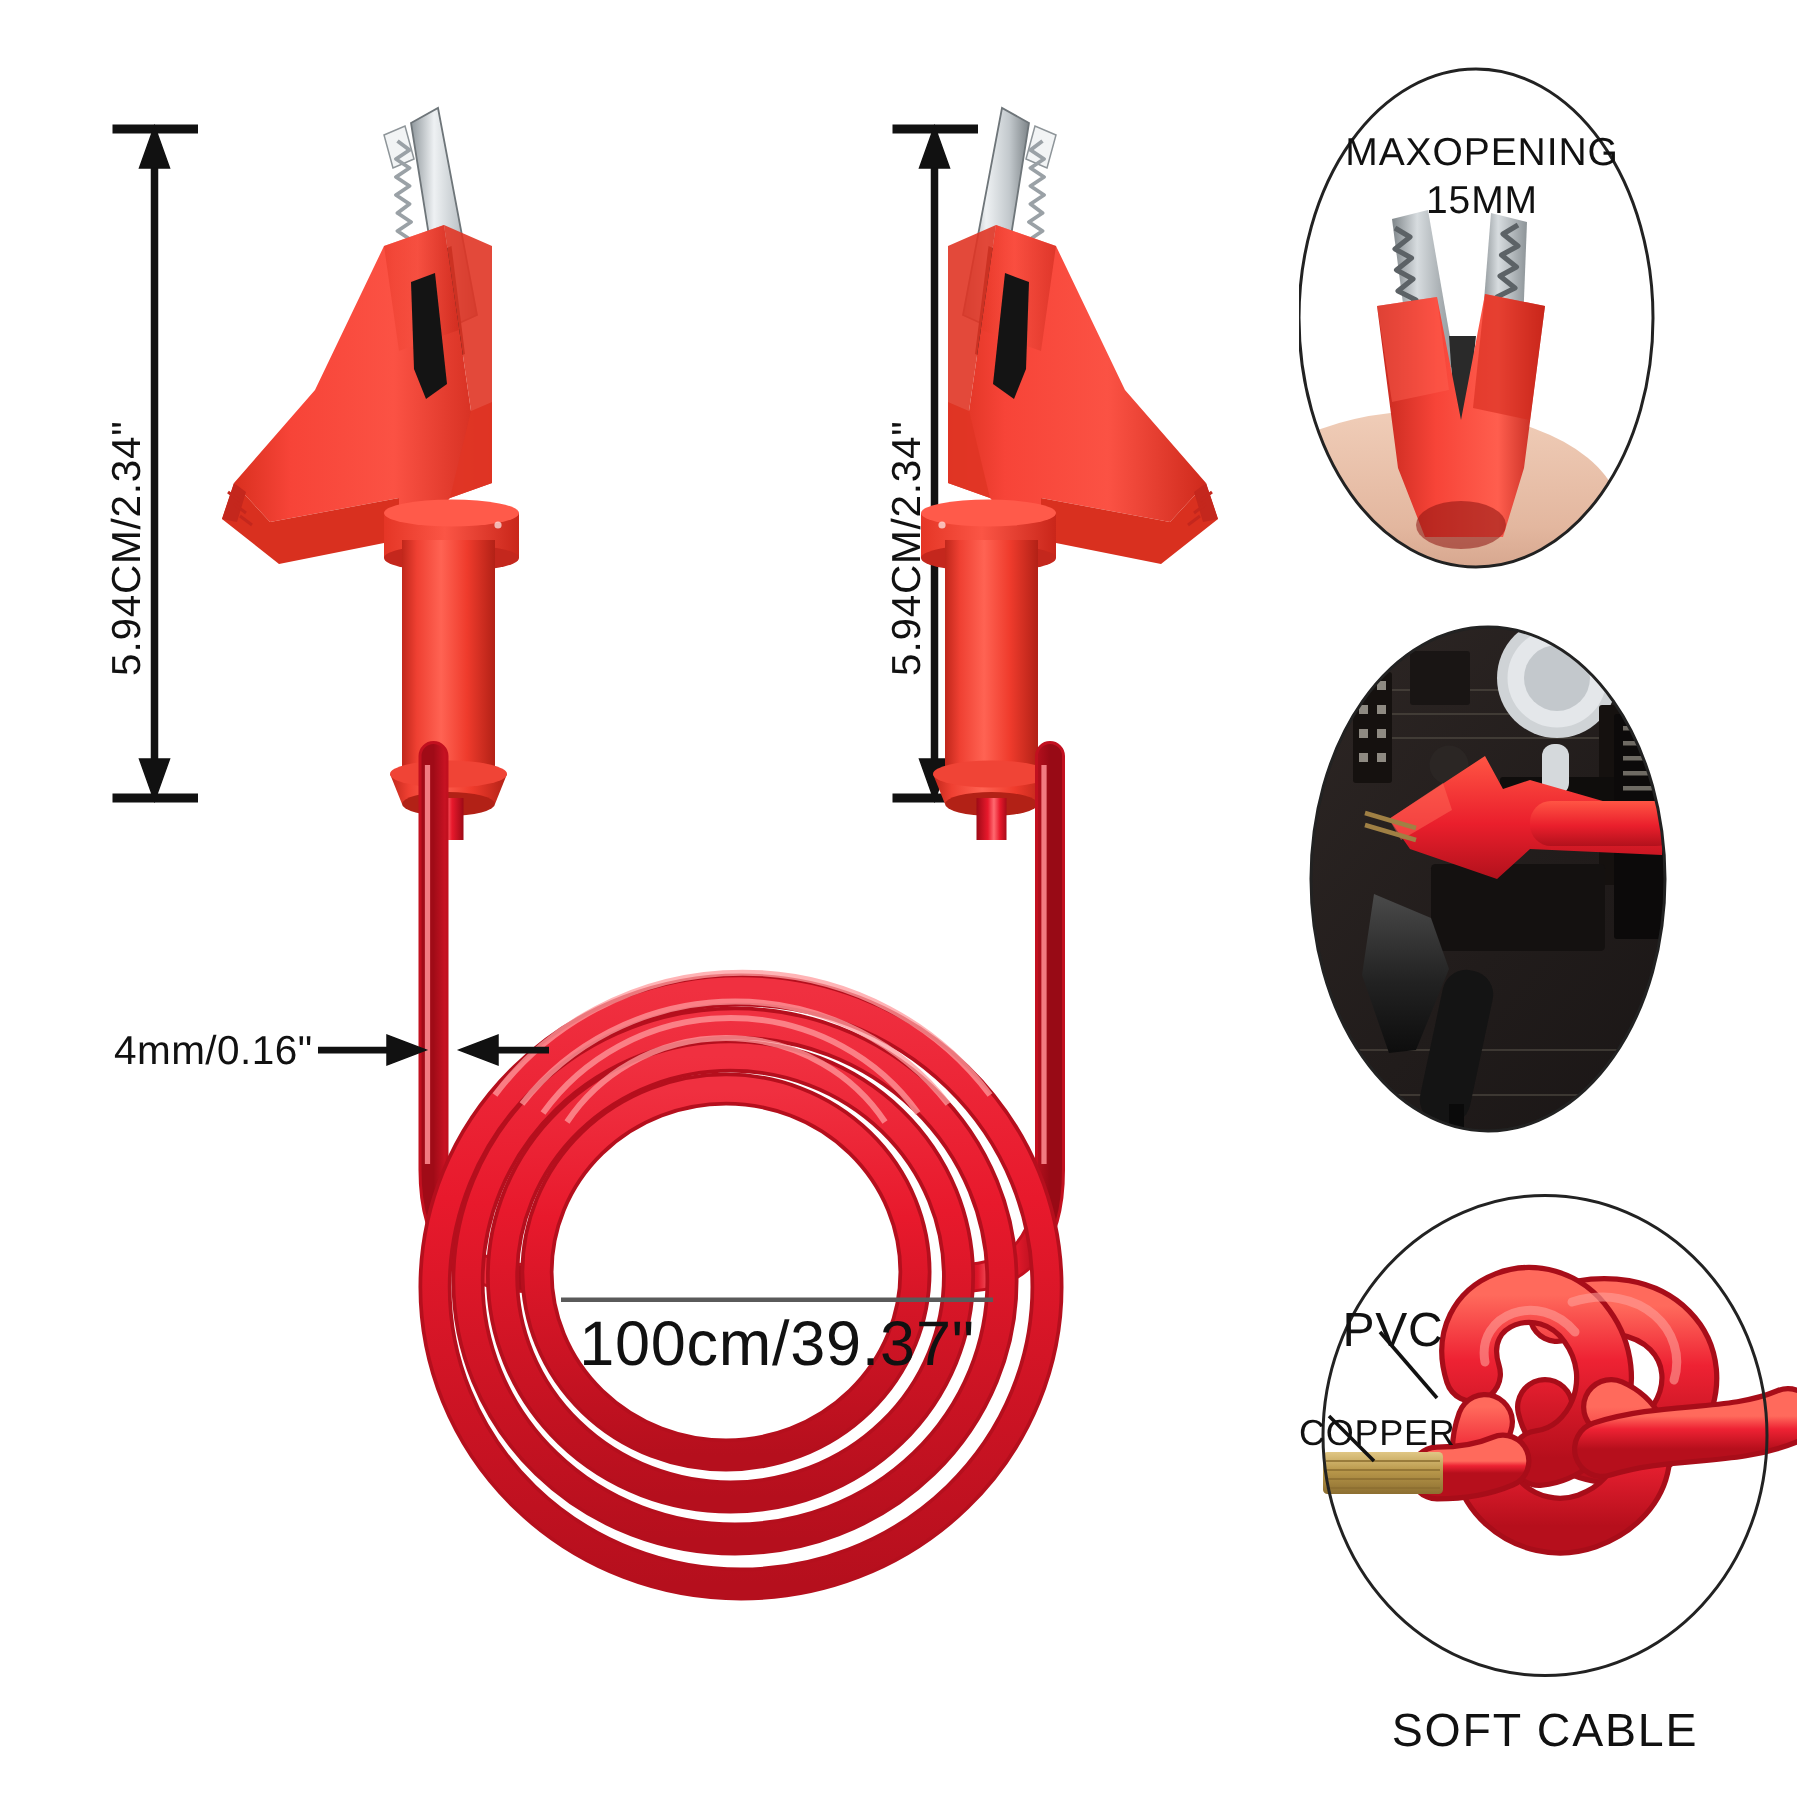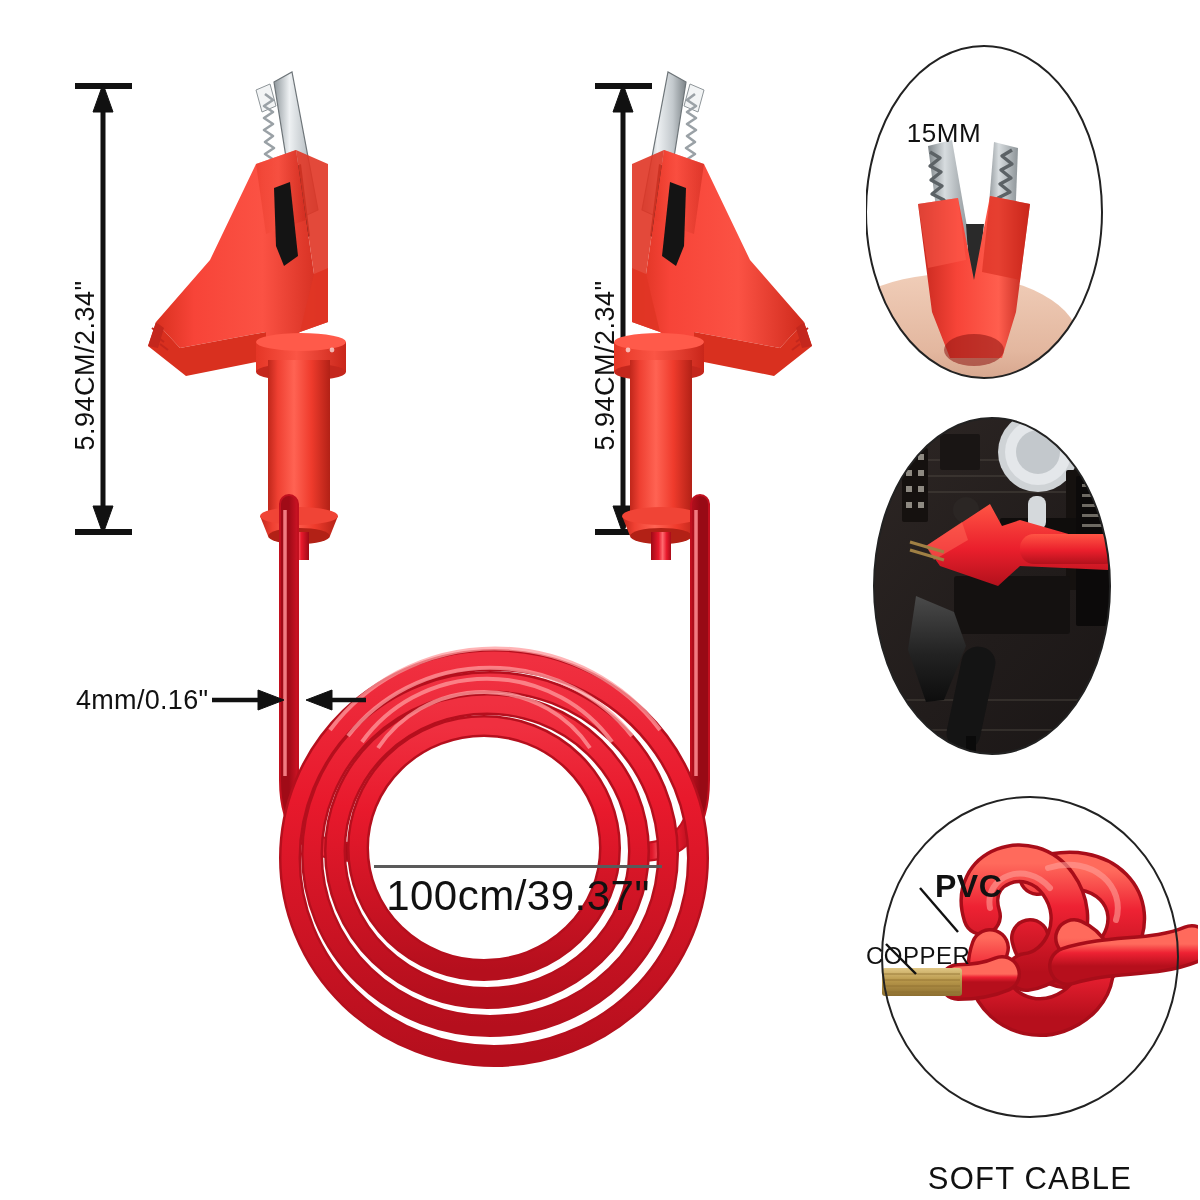--- a/index.html
+++ b/index.html
@@ -371,21 +371,22 @@
 
       <path d="M52,176 L92,170 L108,252 L124,168 L164,176 L150,284 L136,330 L84,330 L66,284 Z" fill="url(#bootOpen)"></path>
       <path d="M52,176 L92,170 L100,232 L62,240 Z" fill="#ff6252" opacity="0.45"></path>
       <path d="M124,168 L164,176 L154,252 L116,244 Z" fill="#d52c1e" opacity="0.6"></path>
       <ellipse cx="108" cy="322" rx="30" ry="16" fill="#8d1410" opacity="0.55"></ellipse>
     </g>
 
     <ellipse cx="118" cy="184" rx="118" ry="166" fill="none" stroke="#222222" stroke-width="2"></ellipse>
   </svg>
 
-  <div class="callout-label callout-sub" style="left:844px; top:118px; width:200px;">15MM</div>
+  <div class="callout-label callout-title" style="left:888px; top:86px; width:200px;">MAXOPENING</div>
+  <div class="callout-label callout-sub" style="left:888px; top:118px; width:200px;">15MM</div>
 
   <svg class="abs" style="left:870px; top:400px;" width="325" height="380" viewBox="0 0 325 380">
     <defs>
       <clipPath id="clipEll2">
         <ellipse cx="122" cy="186" rx="118" ry="168"></ellipse>
       </clipPath>
       <linearGradient id="pcbG" x1="0" y1="0" x2="1" y2="1">
         <stop offset="0%" stop-color="#2e2725"></stop>
         <stop offset="50%" stop-color="#211c1b"></stop>
         <stop offset="100%" stop-color="#171313"></stop>
@@ -516,17 +517,17 @@
     </g>
 
     <g stroke="#111111" stroke-width="2.4" fill="none">
       <line x1="58" y1="96" x2="96" y2="140"></line>
       <line x1="24" y1="152" x2="54" y2="182"></line>
     </g>
 
     <ellipse cx="168" cy="165" rx="148" ry="160" fill="none" stroke="#222222" stroke-width="2"></ellipse>
   </svg>
 
-  <div class="callout-label tag-pvc" style="left:935px; top:868px;font-weight:bold;">PVC</div>
+  <div class="callout-label tag-pvc" style="left:895px; top:868px;">PVC</div>
   <div class="callout-label tag-copper" style="left:866px; top:942px;text-align:right;">COPPER</div>
-  <div class="callout-label callout-foot" style="left:900px; top:1136px; width:260px;margin-top:25px;">SOFT CABLE</div>
+  <div class="callout-label callout-foot" style="left:900px; top:1136px; width:260px;">SOFT CABLE</div>
 
 </div>
 
 </body></html>

